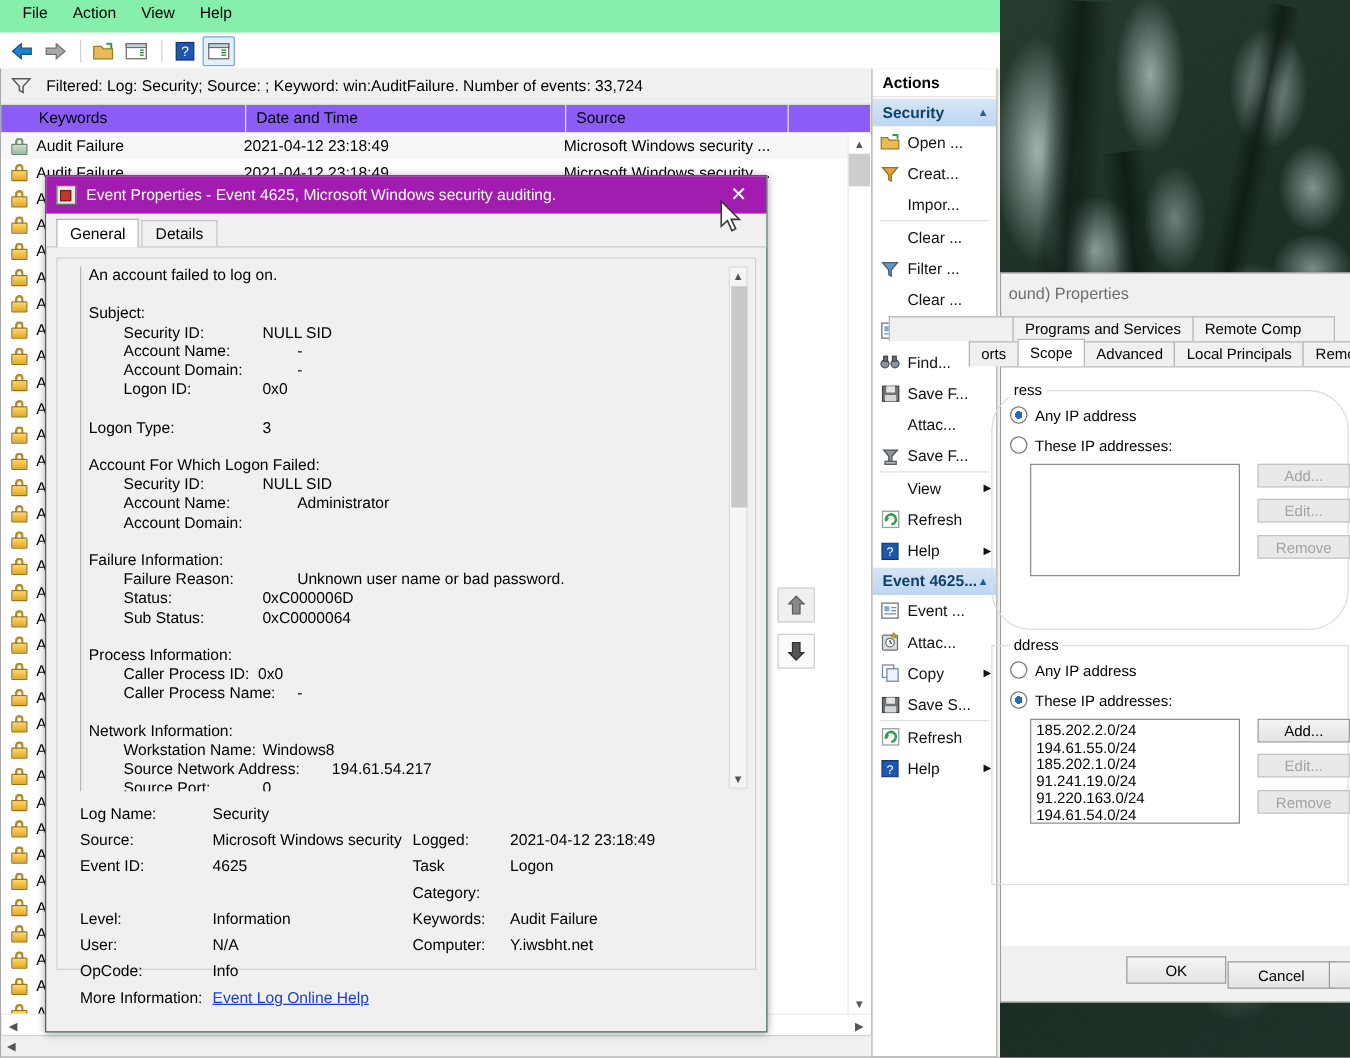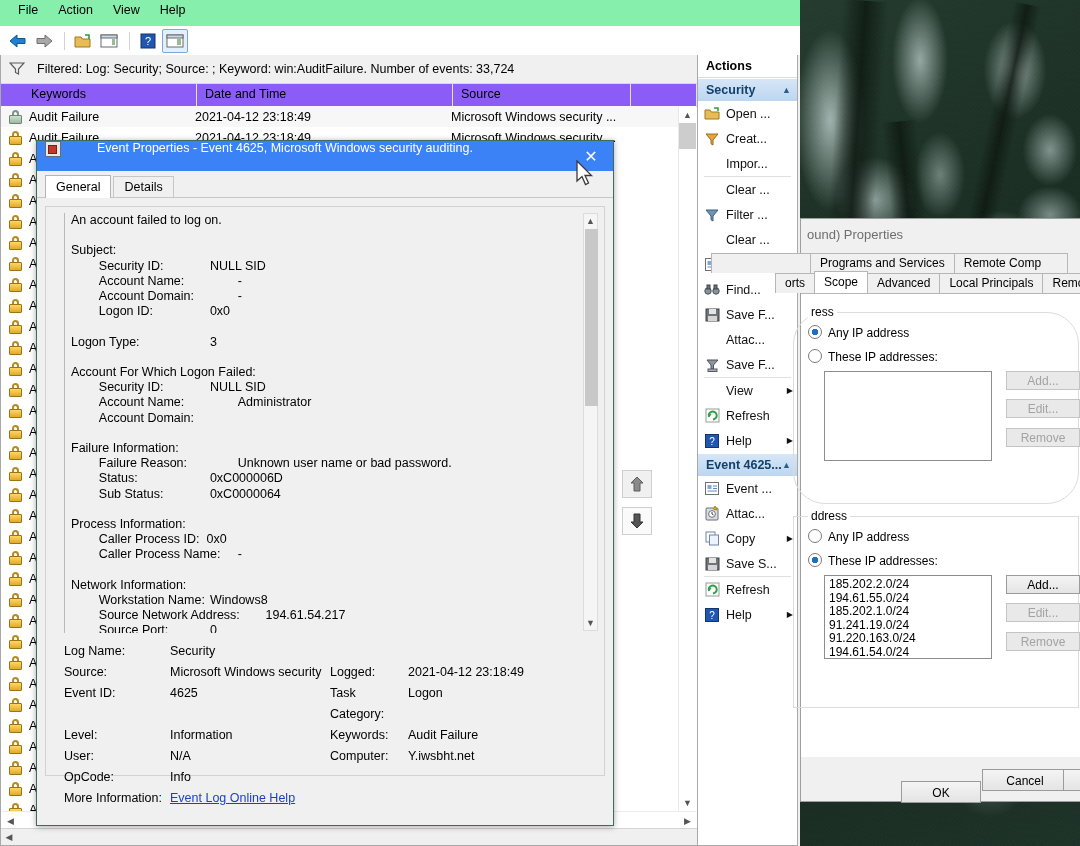--- a/index.html
+++ b/index.html
@@ -96,21 +96,21 @@
   .radio{width:12px;height:12px;border:1px solid #7a7a7a;border-radius:50%;background:#fff;display:inline-block;vertical-align:-2px;margin-right:6px;}
   .radio.on{background:radial-gradient(circle,#1c6fc4 0 3px,#fff 3px);}
   .listbox{border:1px solid #8d8d8d;background:#fff;font-size:12px;padding:2px 4px;line-height:13.5px;box-sizing:border-box;}
   .btn{border:1px solid #9b9b9b;background:linear-gradient(180deg,#f4f4f4,#e4e4e4);font-size:12px;text-align:center;box-sizing:border-box;}
   .btn.dis{color:#a3a3a3;background:#e9e9e9;border-color:#c4c4c4;}
   #fwfoot{position:absolute;left:0;right:0;bottom:0;height:44px;background:#f0f0f0;}
 
   
   #evdlg{position:absolute;left:36px;top:140px;width:578px;height:686px;background:#f0f0f0;
     border:1px solid #3f6b5c;box-sizing:border-box;box-shadow:0 1px 6px rgba(0,0,0,.35);}
-  #evtitle{height:30px;background:#3b82f6;display:flex;color:#fff;font-size:12.5px;padding-left:8px;gap:28px;}
+  #evtitle{height:30px;background:#a21caf;display:flex;align-items:center;color:#fff;font-size:12.5px;padding-left:8px;}
   #evtitle .tico{width:16px;height:16px;margin-right:8px;position:relative;}
   #evtitle .tico .sheet{position:absolute;inset:0;background:#e8e8e8;border:1px solid #6b6b6b;box-sizing:border-box;}
   #evtitle .tico .badge{position:absolute;left:3px;top:4px;width:9px;height:9px;background:#c0392b;border:1px solid #7a1f16;box-sizing:border-box;}
   #evclose{margin-left:auto;width:44px;height:30px;display:flex;align-items:center;justify-content:center;font-size:16px;color:#fff;}
   #evtabs{height:26px;display:flex;align-items:flex-end;padding-left:8px;background:#f0f0f0;border-bottom:1px solid #c6c6c6;}
   #evtabs .tb{height:20px;line-height:20px;padding:0 10px;font-size:12.5px;border:1px solid #c6c6c6;border-bottom:none;background:#f0f0f0;margin-right:2px;}
   #evtabs .tb.sel{background:#fff;height:22px;line-height:22px;position:relative;top:1px;border-color:#b4b4b4;margin-top:48px;}
   #evtextwrap{position:absolute;left:8px;top:65px;width:560px;height:570px;background:#f0f0f0;border:1px solid #d2d2d2;box-sizing:border-box;}
   #evtext{position:absolute;left:18px;top:6px;right:28px;height:420px;overflow:hidden;background:#f0f0f0;
      border-left:1px solid #b9b9b9;padding-left:6px;box-sizing:border-box;}
@@ -718,21 +718,21 @@
           <div>91.220.163.0/24</div>
           <div>194.61.54.0/24</div>
         </div>
       <div class="btn" style="position:absolute;left:212px;top:58px;width:74px;height:19px;line-height:19px;">Add...</div>
       <div class="btn dis" style="position:absolute;left:212px;top:86px;width:74px;height:19px;line-height:19px;">Edit...</div>
       <div class="btn dis" style="position:absolute;left:212px;top:115px;width:74px;height:19px;line-height:19px;">Remove</div>
     </div>
   </div>
 
   <div id="fwfoot">
-    <div class="btn" style="position:absolute;left:100px;top:24px;width:80px;height:22px;line-height:22px;">OK</div>
+    <div class="btn" style="position:absolute;left:100px;top:8px;width:80px;height:22px;line-height:22px;">OK</div>
     <div class="btn" style="position:absolute;left:181px;top:12px;width:86px;height:22px;line-height:22px;">Cancel</div>
     <div class="btn" style="position:absolute;left:262px;top:12px;width:70px;height:22px;line-height:22px;"></div>
   </div>
 </div>
 
 <div id="evdlg">
   <div id="evtitle">
     <span class="tico">
         <span class="sheet"></span>
         <span class="badge"></span>

